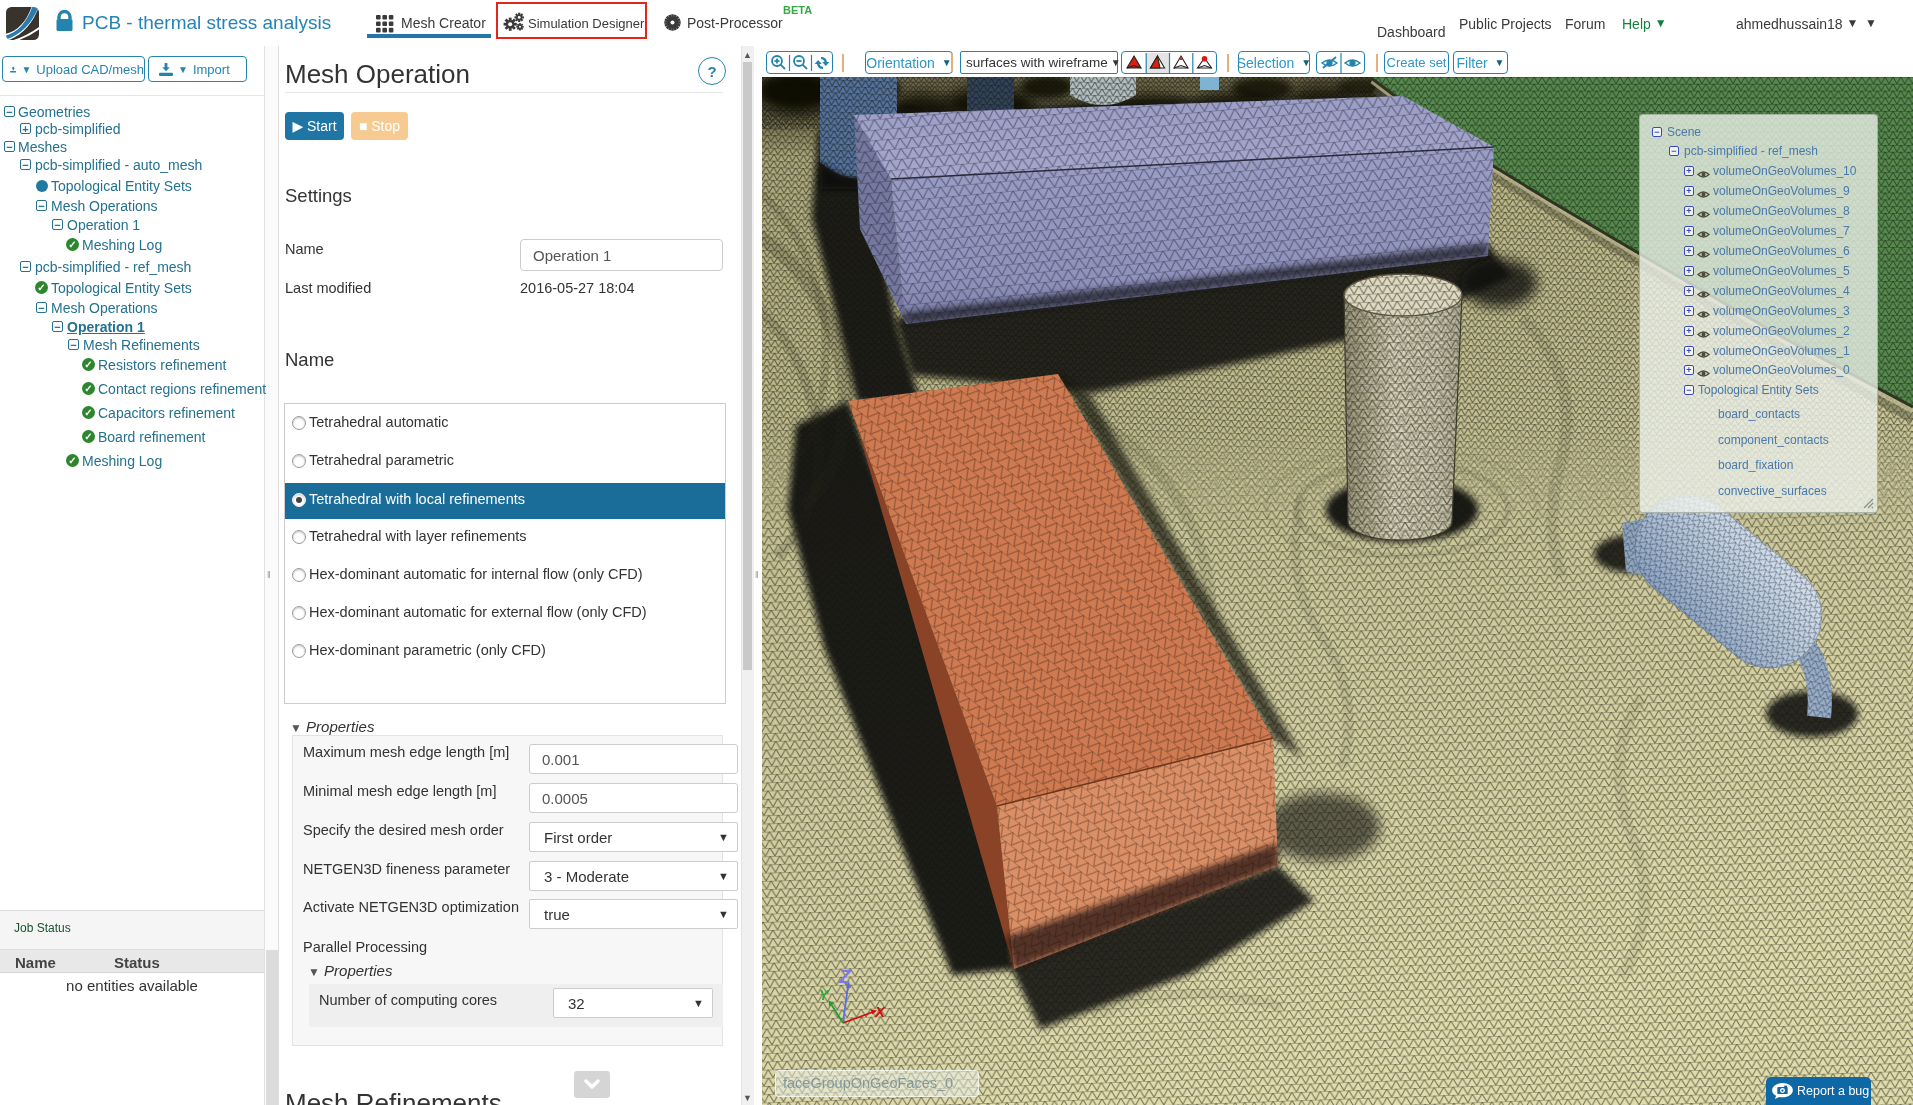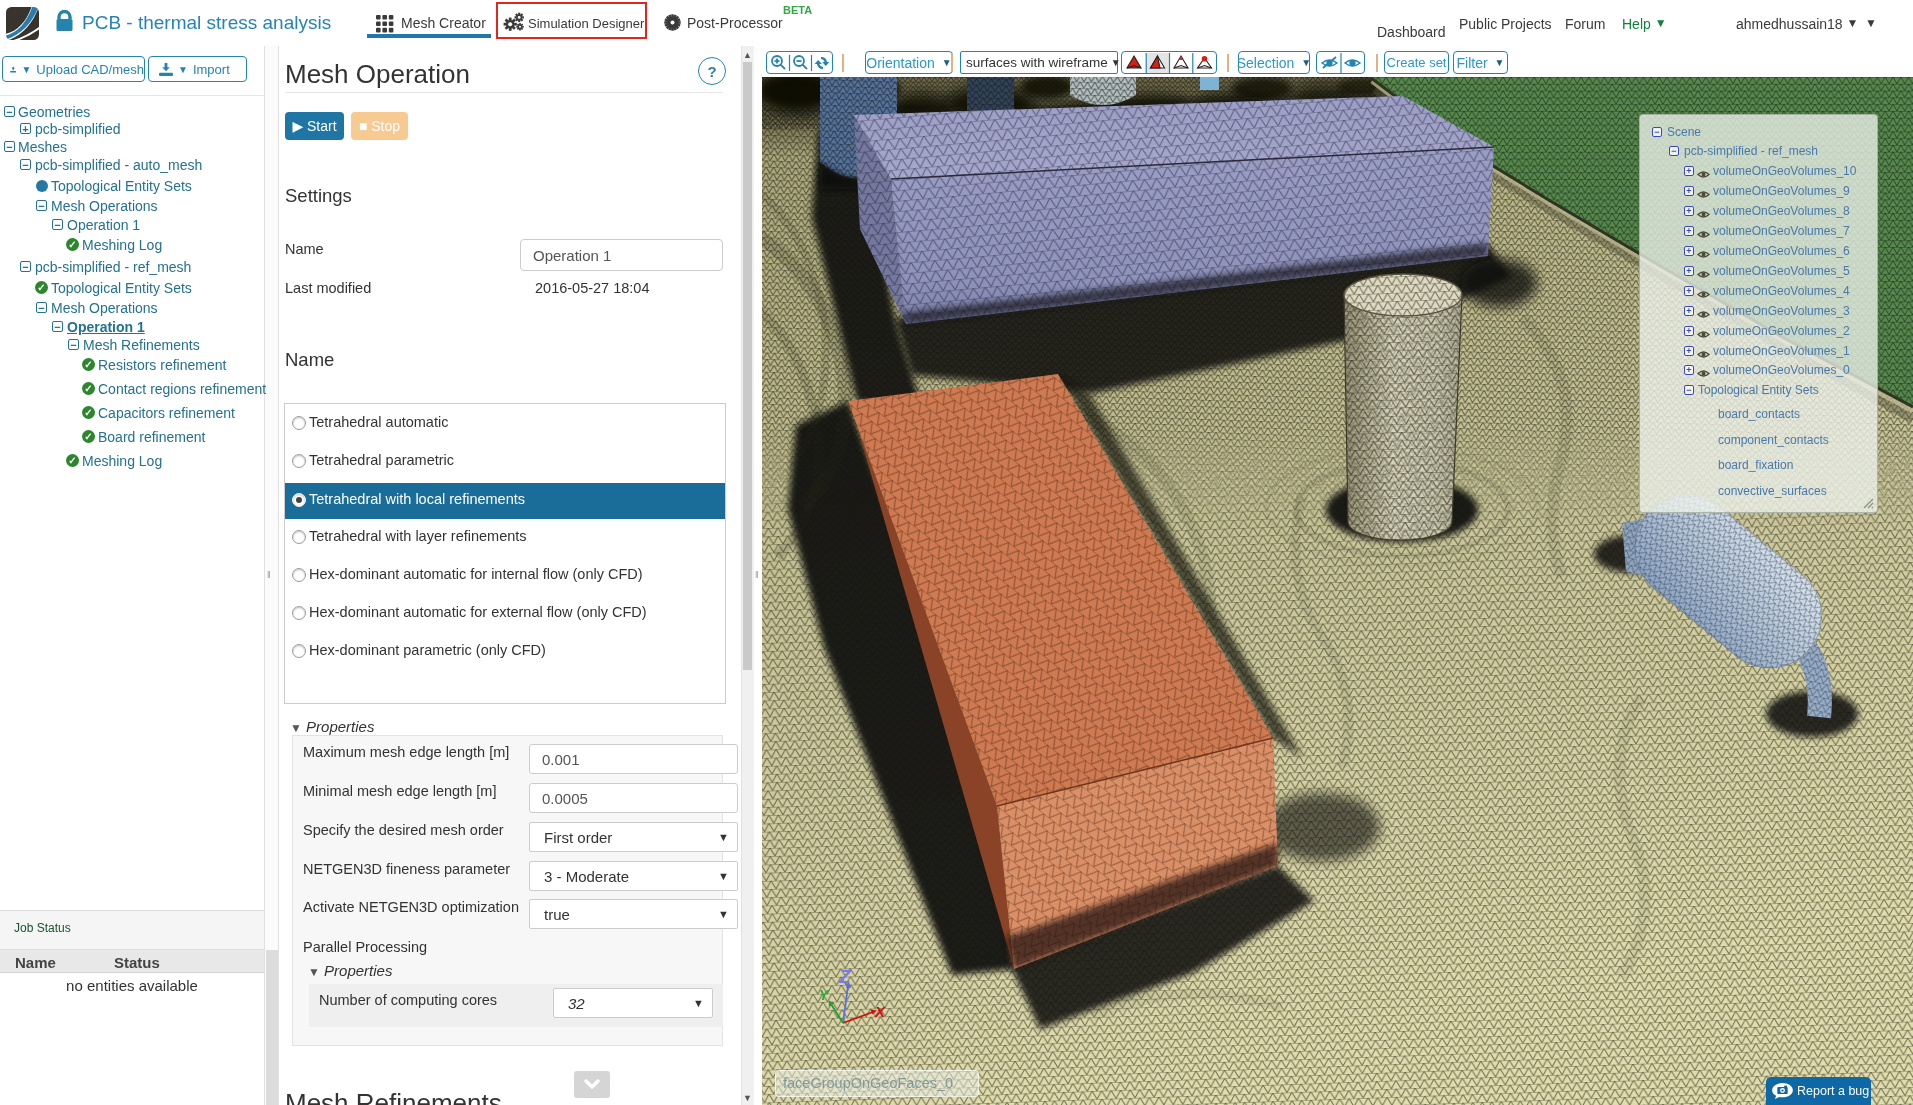--- a/index.html
+++ b/index.html
@@ -227,21 +227,21 @@
    color:#2584ad;font-size:15px;font-weight:bold;text-align:center;line-height:28px;box-sizing:border-box;">?</div>
  <div class="abs" style="left:6px;top:46px;width:438px;height:1px;background:#e5e5e5;"></div>
  <div class="abs" style="left:6px;top:66px;width:59px;height:28px;background:#1f76a5;border-radius:4px;color:#fff;
    font-size:14px;text-align:center;line-height:28px;">▶&nbsp;Start</div>
  <div class="abs" style="left:72px;top:66px;width:57px;height:28px;background:#f7ca92;border-radius:4px;color:#fff;
    font-size:14px;text-align:center;line-height:28px;">■&nbsp;Stop</div>
  <div class="abs" style="left:6px;top:139px;font-size:18.5px;color:#333;">Settings</div>
  <div class="lbl" style="left:6px;top:195px;">Name</div>
  <div class="inp" style="left:241px;top:193px;width:203px;height:32px;">Operation 1</div>
  <div class="lbl" style="left:6px;top:234px;">Last modified</div>
- <div class="lbl" style="left:256px;top:234px;">2016-05-27 18:04</div>
+ <div class="lbl" style="left:241px;top:234px;">2016-05-27 18:04</div>
  <div class="abs" style="left:6px;top:303px;font-size:18.5px;color:#333;">Name</div>
 
  <div class="abs" style="left:5px;top:357px;width:440px;height:299px;border:1px solid #ccc;background:#fff;">
    <div class="radio" style="left:7px;top:12px;"></div>
       <div class="opt" style="top:10px;">Tetrahedral automatic</div>
    <div class="radio" style="left:7px;top:50px;"></div>
       <div class="opt" style="top:48px;">Tetrahedral parametric</div>
    <div class="abs" style="left:0;top:79px;width:440px;height:36px;background:#1a6d99;"></div>
    <div class="radio" style="left:7px;top:89px;border:1px solid #eee;">
         <div style="position:absolute;left:3px;top:3px;width:6px;height:6px;border-radius:50%;background:#444;"></div>
@@ -268,21 +268,21 @@
    <div class="sel" style="left:236px;top:86px;width:209px;height:30px;">First order<span class="car">▼</span></div>
    <div class="lbl" style="left:10px;top:125px;">NETGEN3D fineness parameter</div>
    <div class="sel" style="left:236px;top:125px;width:209px;height:30px;">3 - Moderate<span class="car">▼</span></div>
    <div class="lbl" style="left:10px;top:163px;">Activate NETGEN3D optimization</div>
    <div class="sel" style="left:236px;top:163px;width:209px;height:30px;">true<span class="car">▼</span></div>
    <div class="lbl" style="left:10px;top:203px;">Parallel Processing</div>
    <div class="abs" style="left:15px;top:226px;font-size:15px;color:#333;">
      <span style="font-size:12px;color:#555;">▼</span>&nbsp;<i>Properties</i></div>
    <div class="abs" style="left:16px;top:248px;width:414px;height:43px;background:#efefef;">
      <div class="lbl" style="left:10px;top:8px;">Number of computing cores</div>
-     <div class="sel" style="left:244px;top:4px;width:160px;height:30px;background:#fff;font-style:italic;">32<span class="car">▼</span></div>
+     <div class="sel" style="left:244px;top:4px;width:160px;height:30px;background:#fff;">32<span class="car">▼</span></div>
    </div>
  </div>
  <div class="abs" style="left:295px;top:1025px;width:36px;height:27px;background:#d5d5d5;border-radius:3px;">
    <svg width="36" height="27" viewBox="0 0 36 27">
         <path d="M12 10 L18 16 L24 10" fill="none" stroke="#fff" stroke-width="3.5" stroke-linecap="round" stroke-linejoin="round"></path>
       </svg>
     </div>
  <div class="abs" style="left:6px;top:1042px;font-size:26px;color:#333;">Mesh Refinements</div>
 </div>
 

